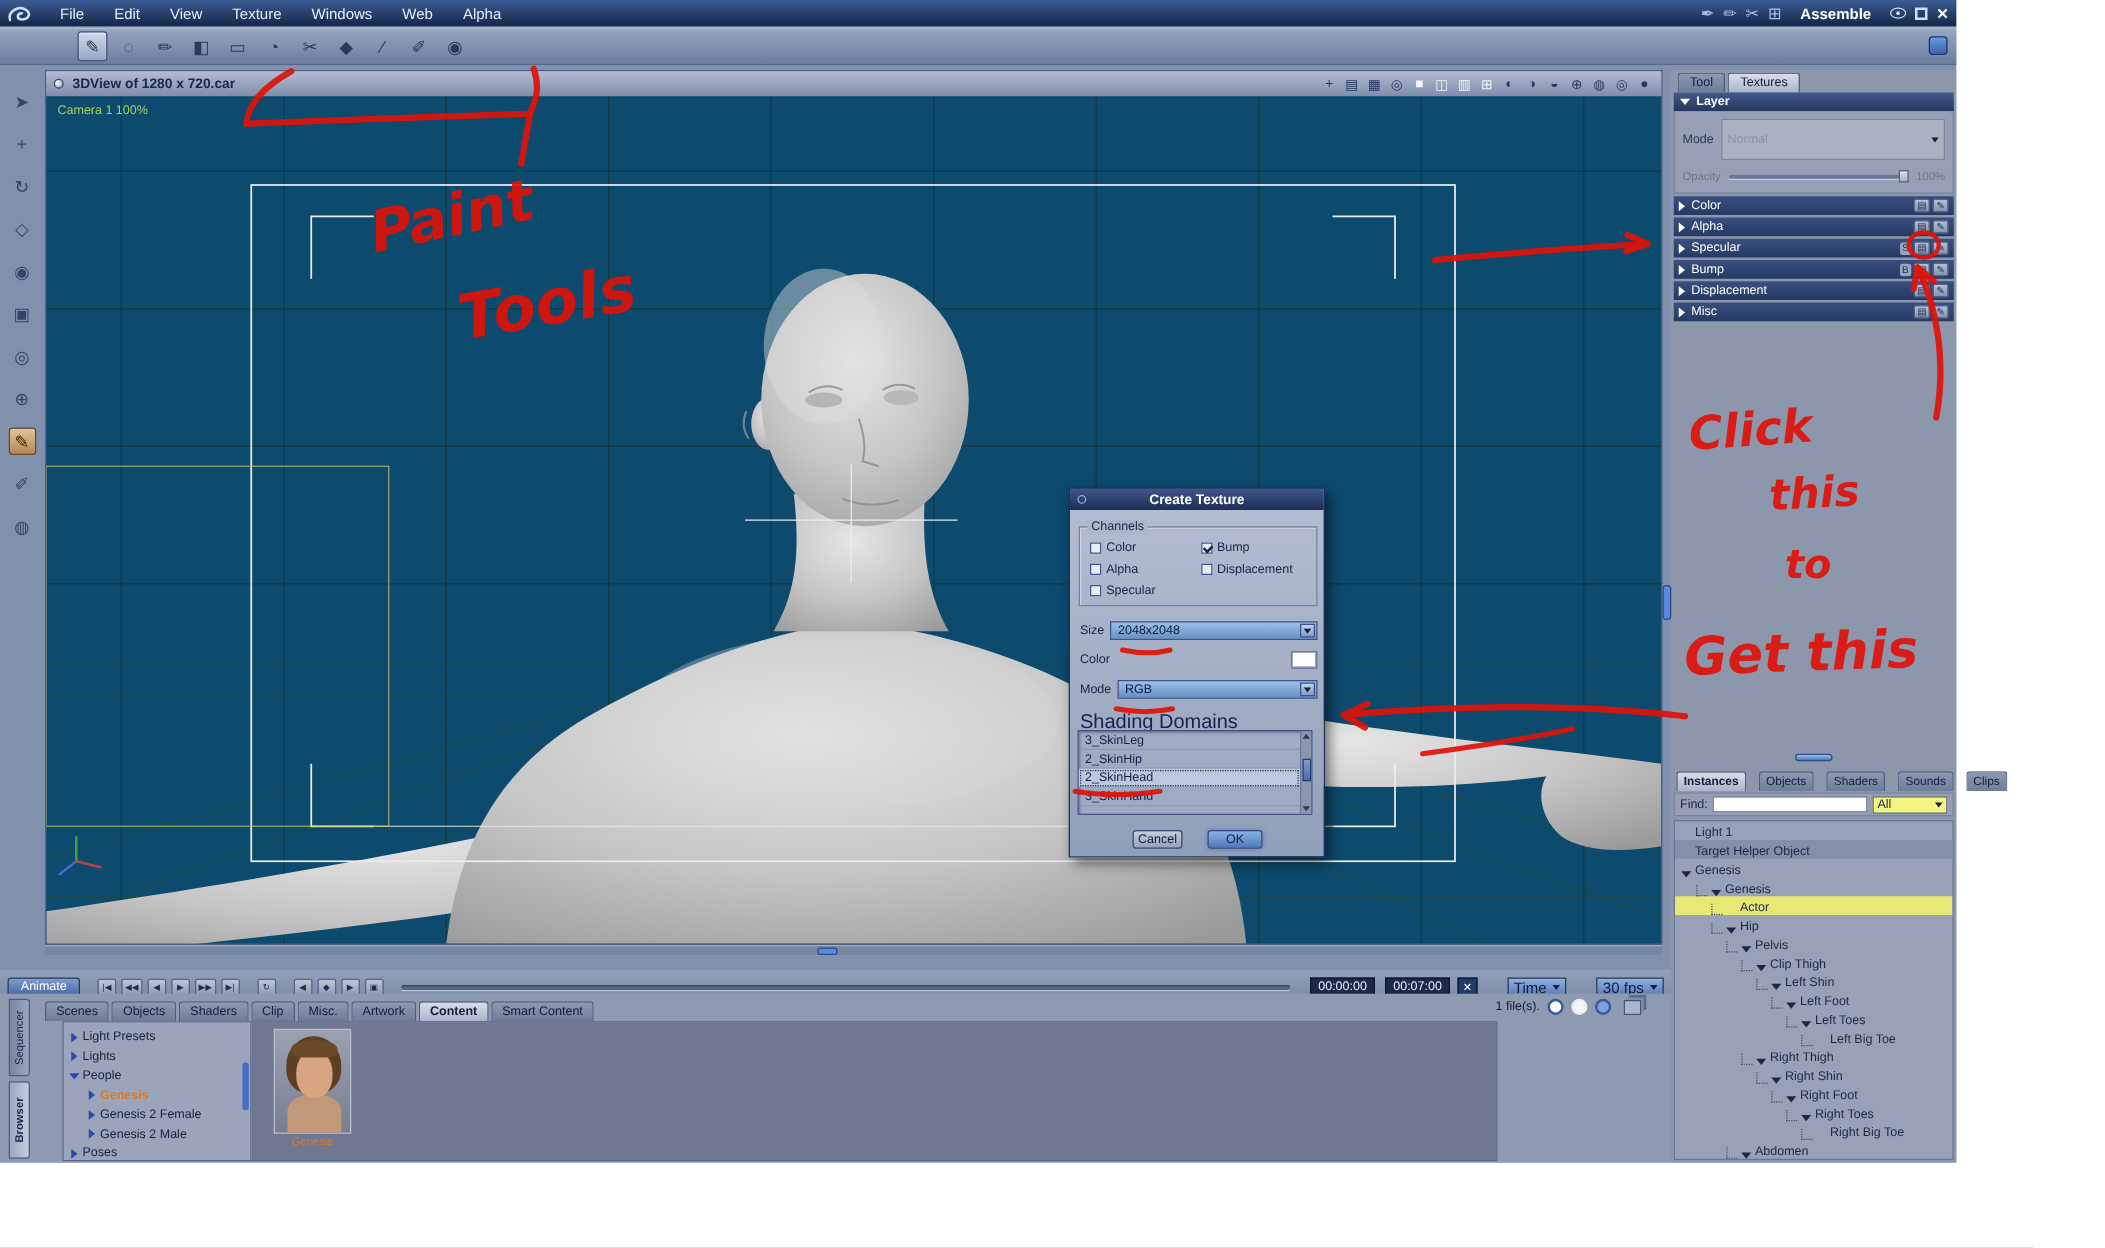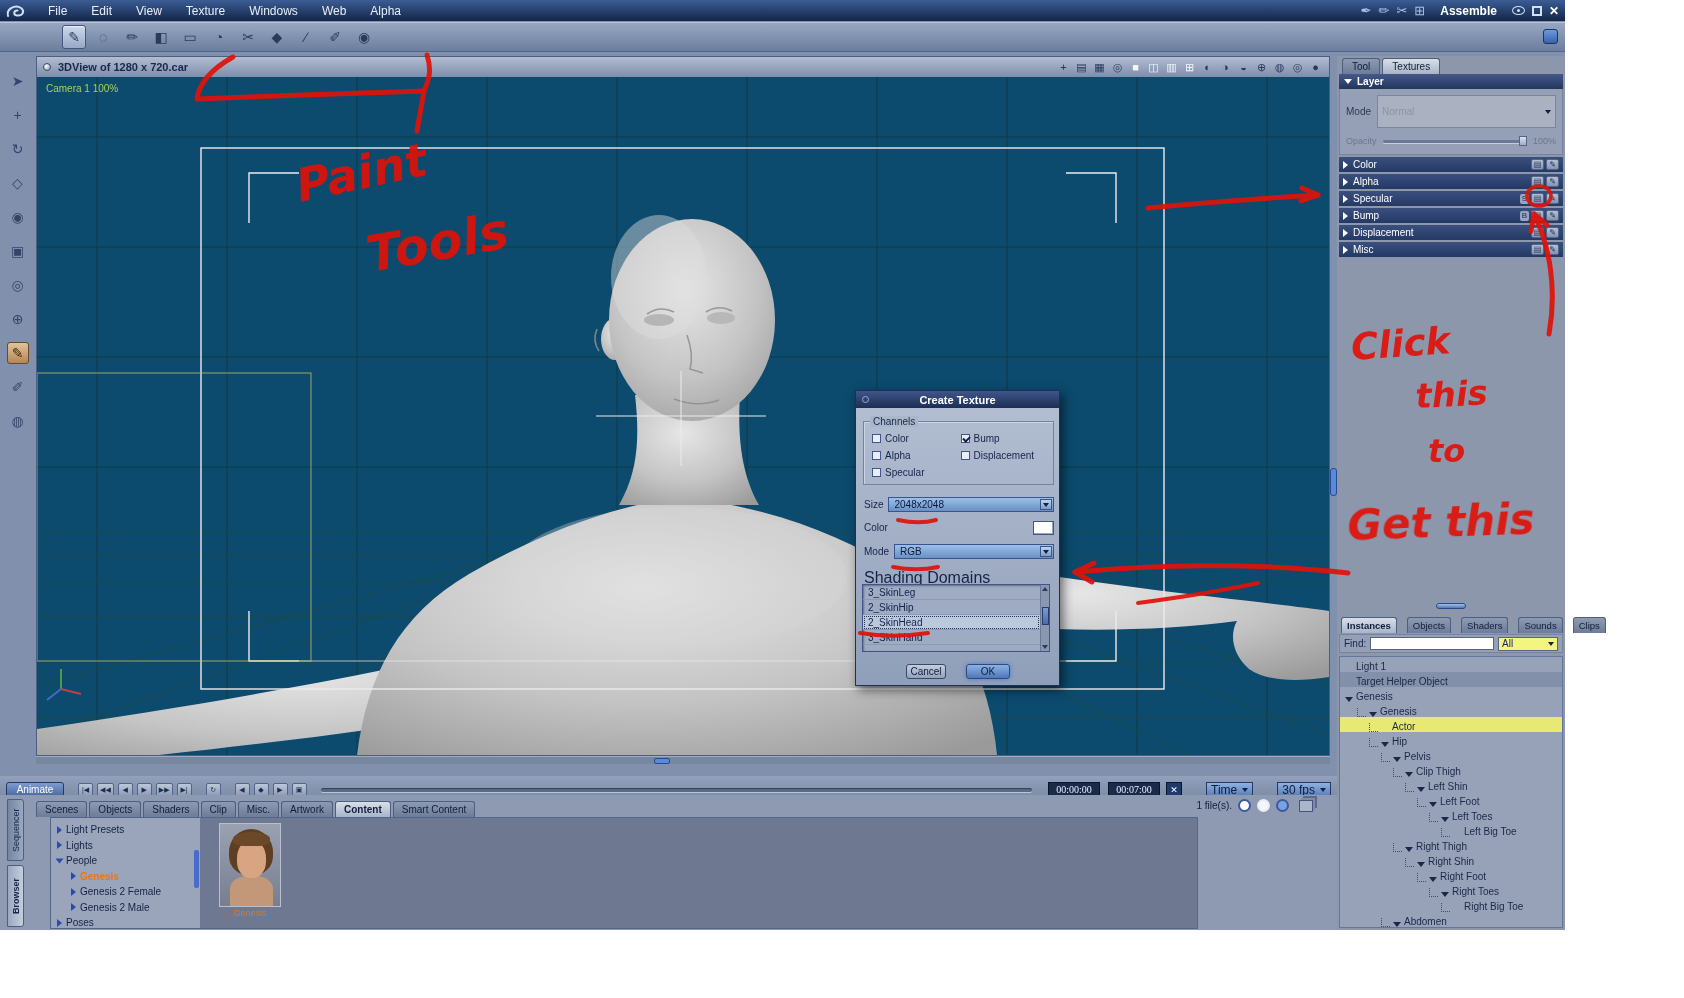--- a/index.html
+++ b/index.html
@@ -43,21 +43,21 @@
 .vsplit-h{position:absolute;left:1330px;top:468px;width:7px;height:28px;background:#5a8ae0;border:1px solid #2a4a8a;border-radius:3px;z-index:4}
 .scrubstrip{position:absolute;left:36px;top:756px;width:1294px;height:8px;background:#76879f;border-top:1px solid #9fabc2}
 .scrub-handle{position:absolute;left:618px;top:1px;width:16px;height:6px;background:#5a8ae0;border:1px solid #2a4a8a;border-radius:2px}
 
 
 .timeline{position:absolute;left:0;top:776px;width:1337px;height:27px;background:linear-gradient(#93a1bc,#76879f);display:flex;align-items:center;gap:4px;padding:0 6px}
 .animate-btn{width:58px;height:16px;background:linear-gradient(#7e9cd0,#46659c);border:1px solid #27395f;border-radius:3px;color:#fff;font-size:10px;display:flex;align-items:center;justify-content:center}
 .tbtn{min-width:15px;height:14px;background:linear-gradient(#bcc8da,#8b9ab4);border:1px solid #54648a;border-radius:2px;font-size:7px;display:flex;align-items:center;justify-content:center;color:#1e2c4e;padding:0 2px}
 .tgap{width:6px}
 .tl-track{flex:1;height:4px;background:#5a6a88;border-radius:2px;margin:0 10px;box-shadow:0 1px 0 #b8c4d8,inset 0 1px 1px rgba(0,0,0,.4)}
-.tfield{width:52px;height:15px;background:#1c2a4a;color:#e8f0ff;font-family:Liberation Serif, serif;font-size:10px;display:flex;align-items:center;justify-content:center;border:1px solid #0a1630;margin:0 2px}
+.tfield{width:52px;height:15px;background:#1c2a4a;color:#e8f0ff;font-family:Liberation Sans, sans-serif;font-size:10px;display:flex;align-items:center;justify-content:center;border:1px solid #0a1630;margin:0 2px}
 .xbtn{width:16px;height:15px;background:#203a6a;border:1px solid #0a1630;color:#fff;font-size:9px;display:flex;align-items:center;justify-content:center}
 .tcombo{height:16px;background:linear-gradient(#8fb2e2,#5578b4);border:1px solid #27395f;color:#0e1c3a;font-size:12px;display:flex;align-items:center;padding:0 4px;gap:5px;margin-left:20px}
 .carrow{width:0;height:0;border-left:3px solid transparent;border-right:3px solid transparent;border-top:4px solid #112142}
 
 
 .bottompanel{position:absolute;left:0;top:795px;width:1337px;height:135px;background:#8e9ab2}
 .side-tabs{position:absolute;left:7px;top:4px;width:17px;height:128px;display:flex;flex-direction:column;gap:4px}
 .vtab{background:linear-gradient(90deg,#9aa8c0,#76869f);border:1px solid #4e5e7e;border-radius:3px 0 0 3px;writing-mode:vertical-rl;transform:rotate(180deg);font-size:9px;display:flex;align-items:center;justify-content:center;color:#16244a;flex:1}
 .vtab.active{background:linear-gradient(90deg,#c4cede,#9aa8c0);font-weight:bold}
 .btabs{position:absolute;left:36px;top:5px;height:17px;display:flex;gap:2px;align-items:flex-end}

